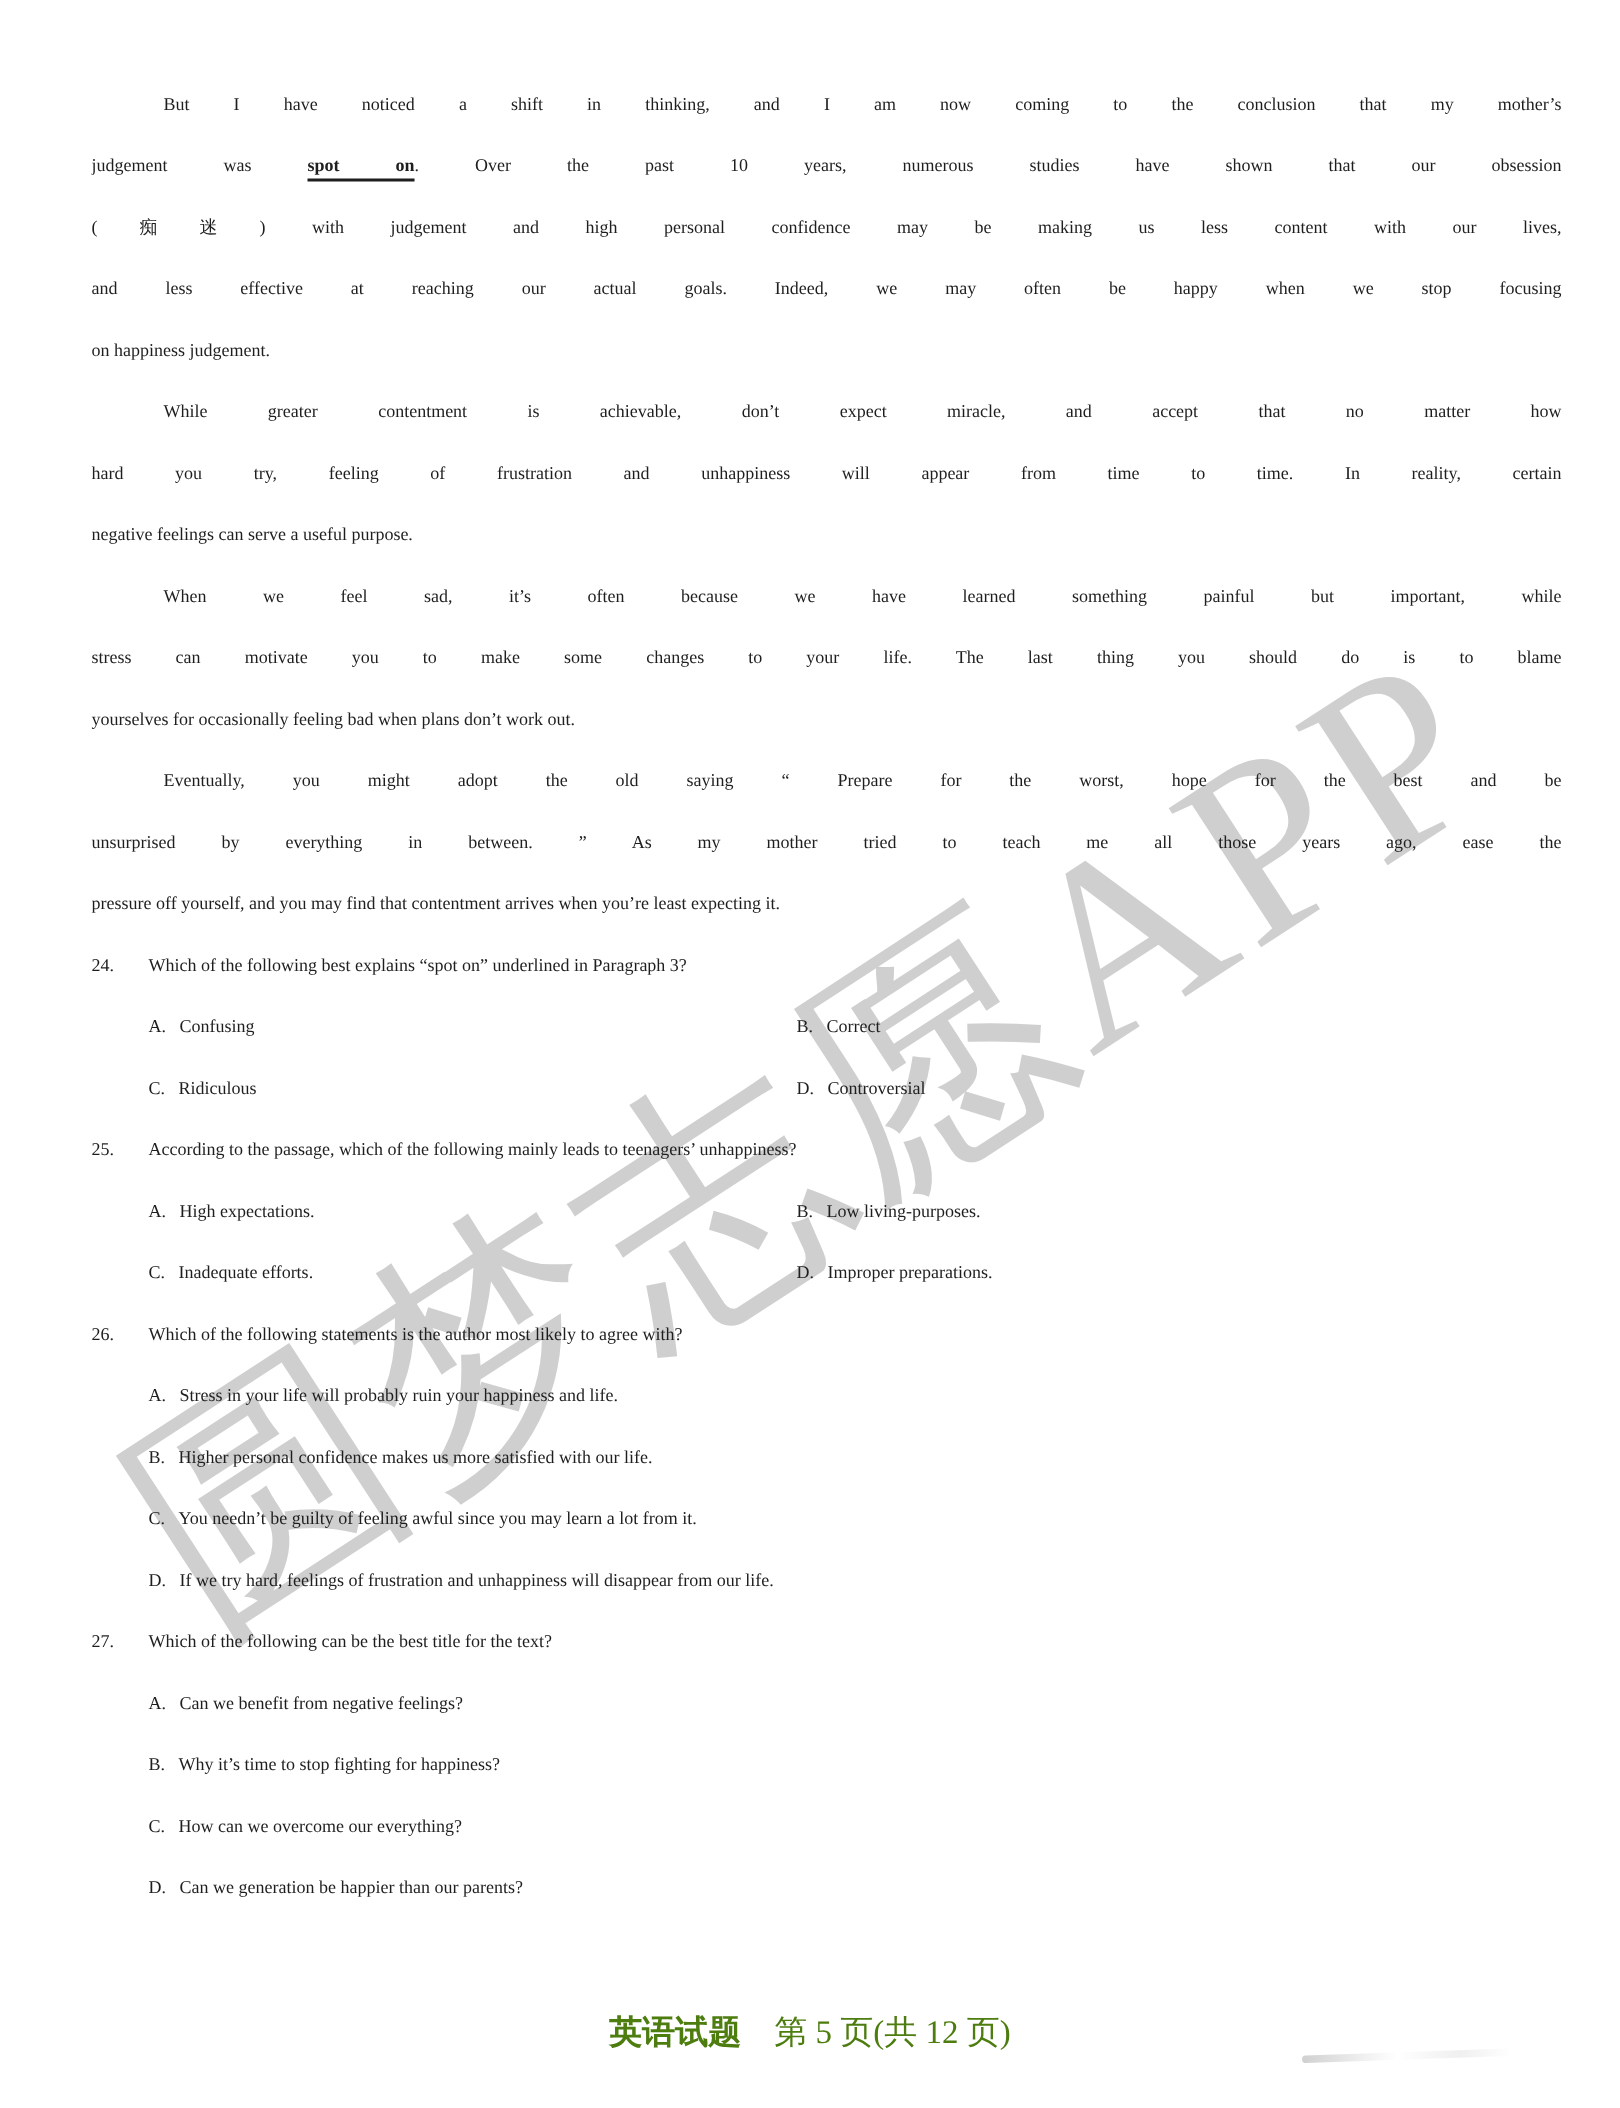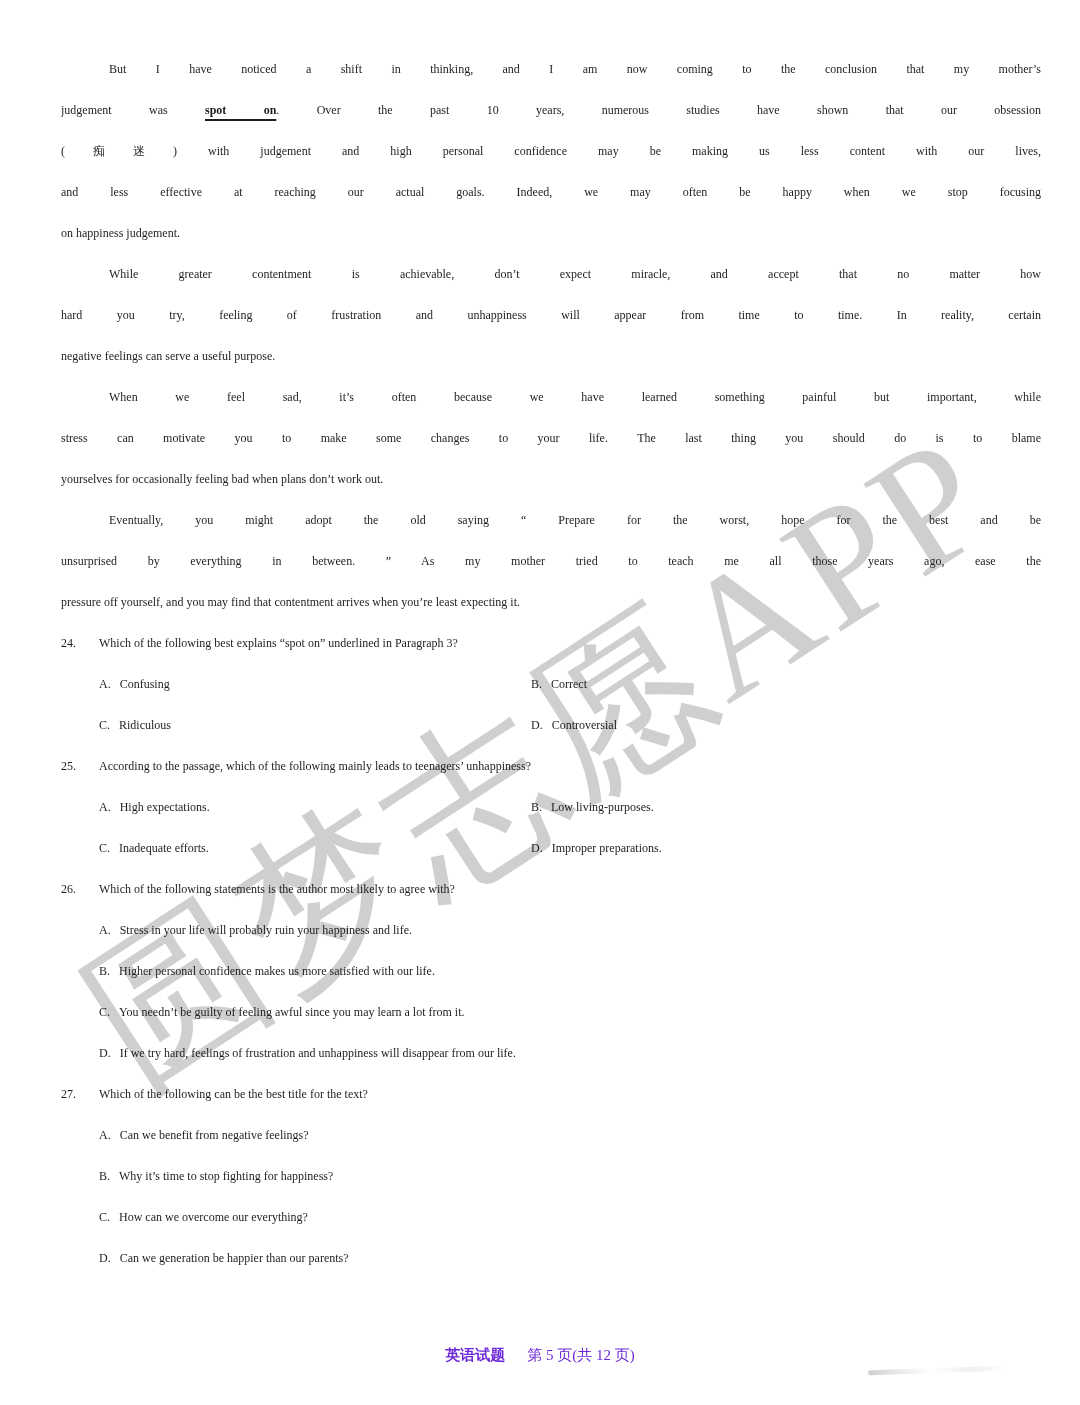--- a/index.html
+++ b/index.html
@@ -52,24 +52,24 @@
   .q-text { flex: 1; }
   .opt-row { padding-left: 38px; }
   .opt-row.two-col { display: flex; }
   .opt-cell1 { flex: 0 0 432px; }
   .opt-cell2 { flex: 1; }
   .opt-label { margin-right: 9px; }
   .footer {
     position: absolute;
     left: 0; right: 0; top: 1340px;
     text-align: center;
-    font-size: 15px;
+    font-size: 22px;
     line-height: 30px;
     z-index: 1;
-    color: #6d28d9;
+    color: #4d7c0f;
   }
   .footer .doc-title { margin-right: 22px; font-weight: 600; }
   .artifact {
     position: absolute;
     left: 868px; top: 1368px;
     width: 140px; height: 5px;
     background: linear-gradient(90deg,
       rgba(120,120,120,0.35) 0%, rgba(160,160,160,0.15) 30%,
       rgba(200,200,200,0) 45%, rgba(170,170,170,0.18) 75%, rgba(200,200,200,0) 100%);
     border-radius: 3px;

